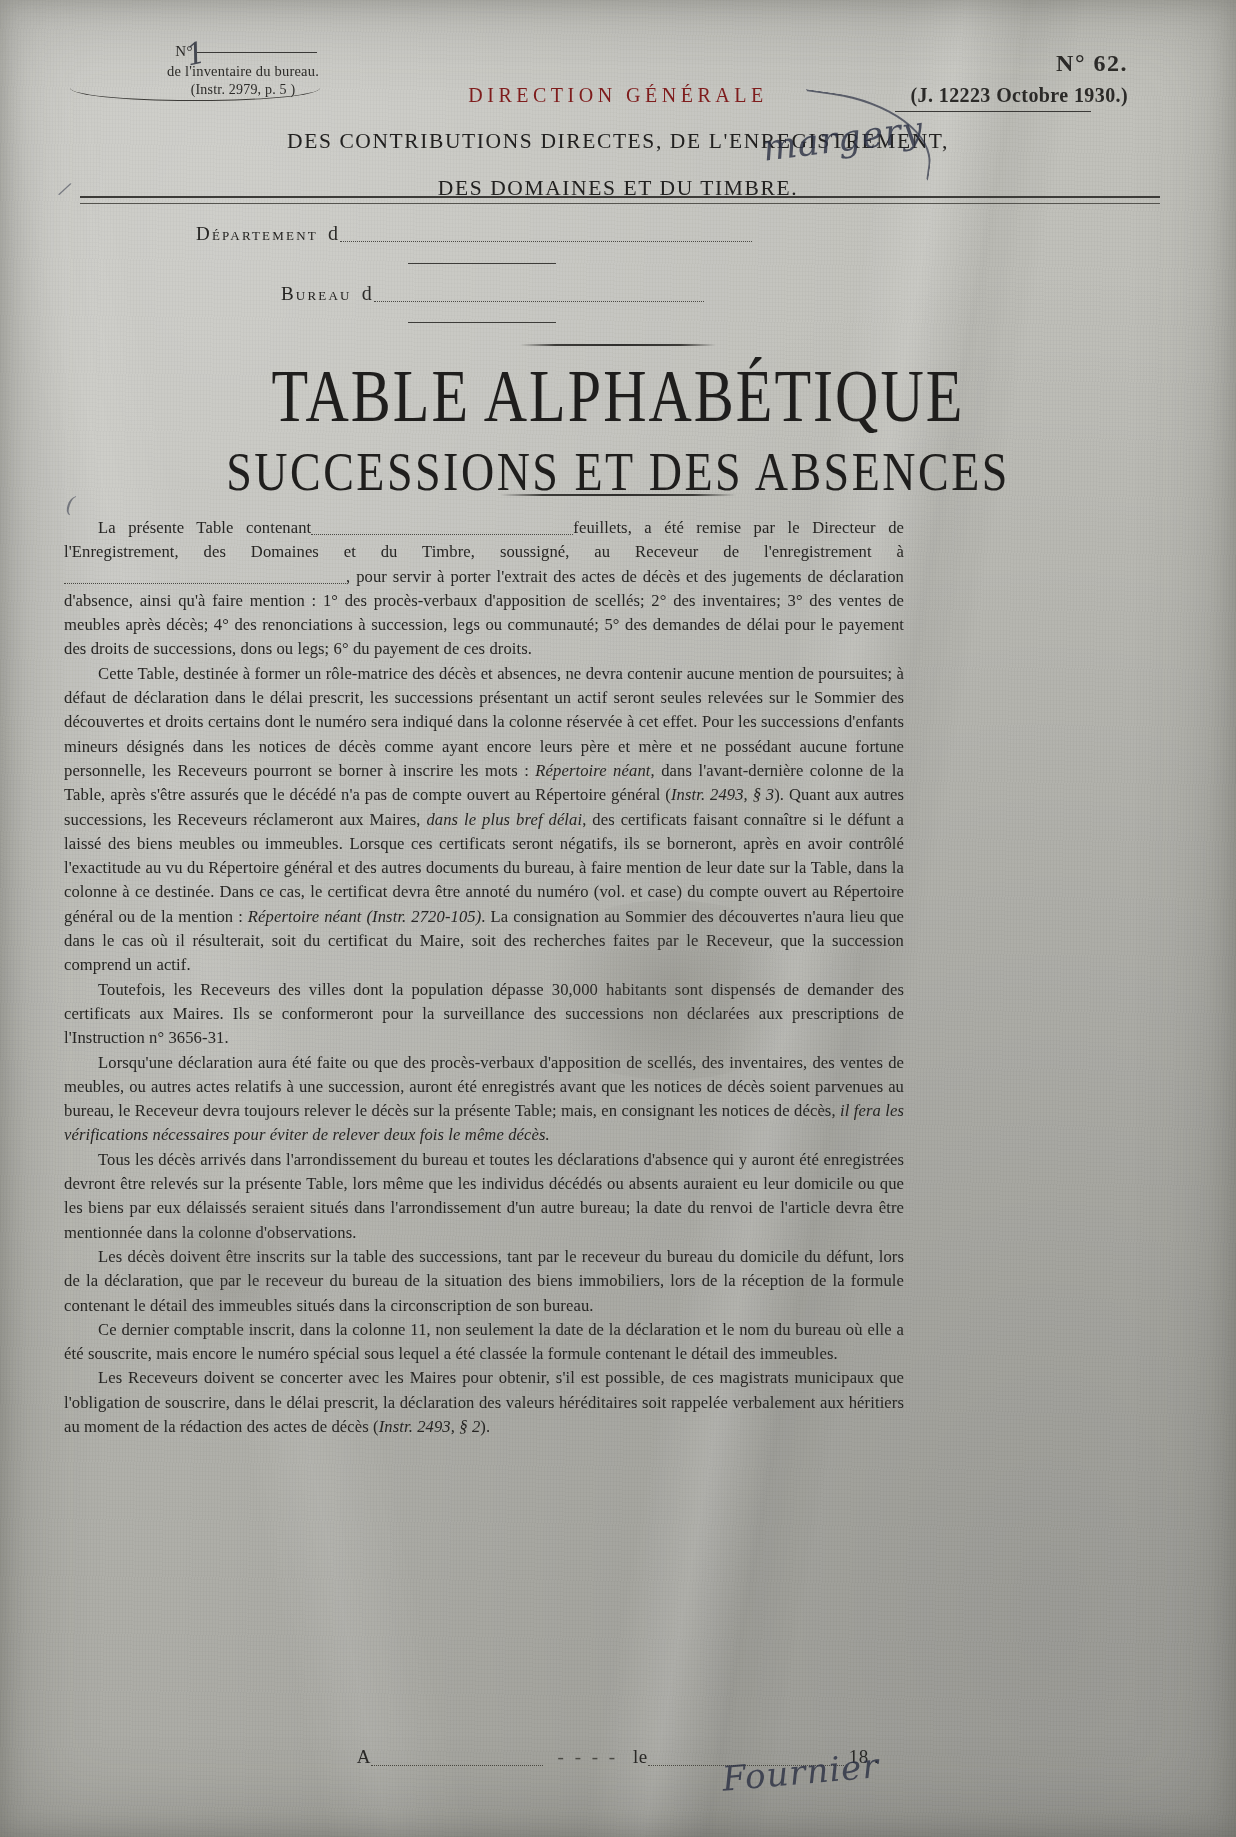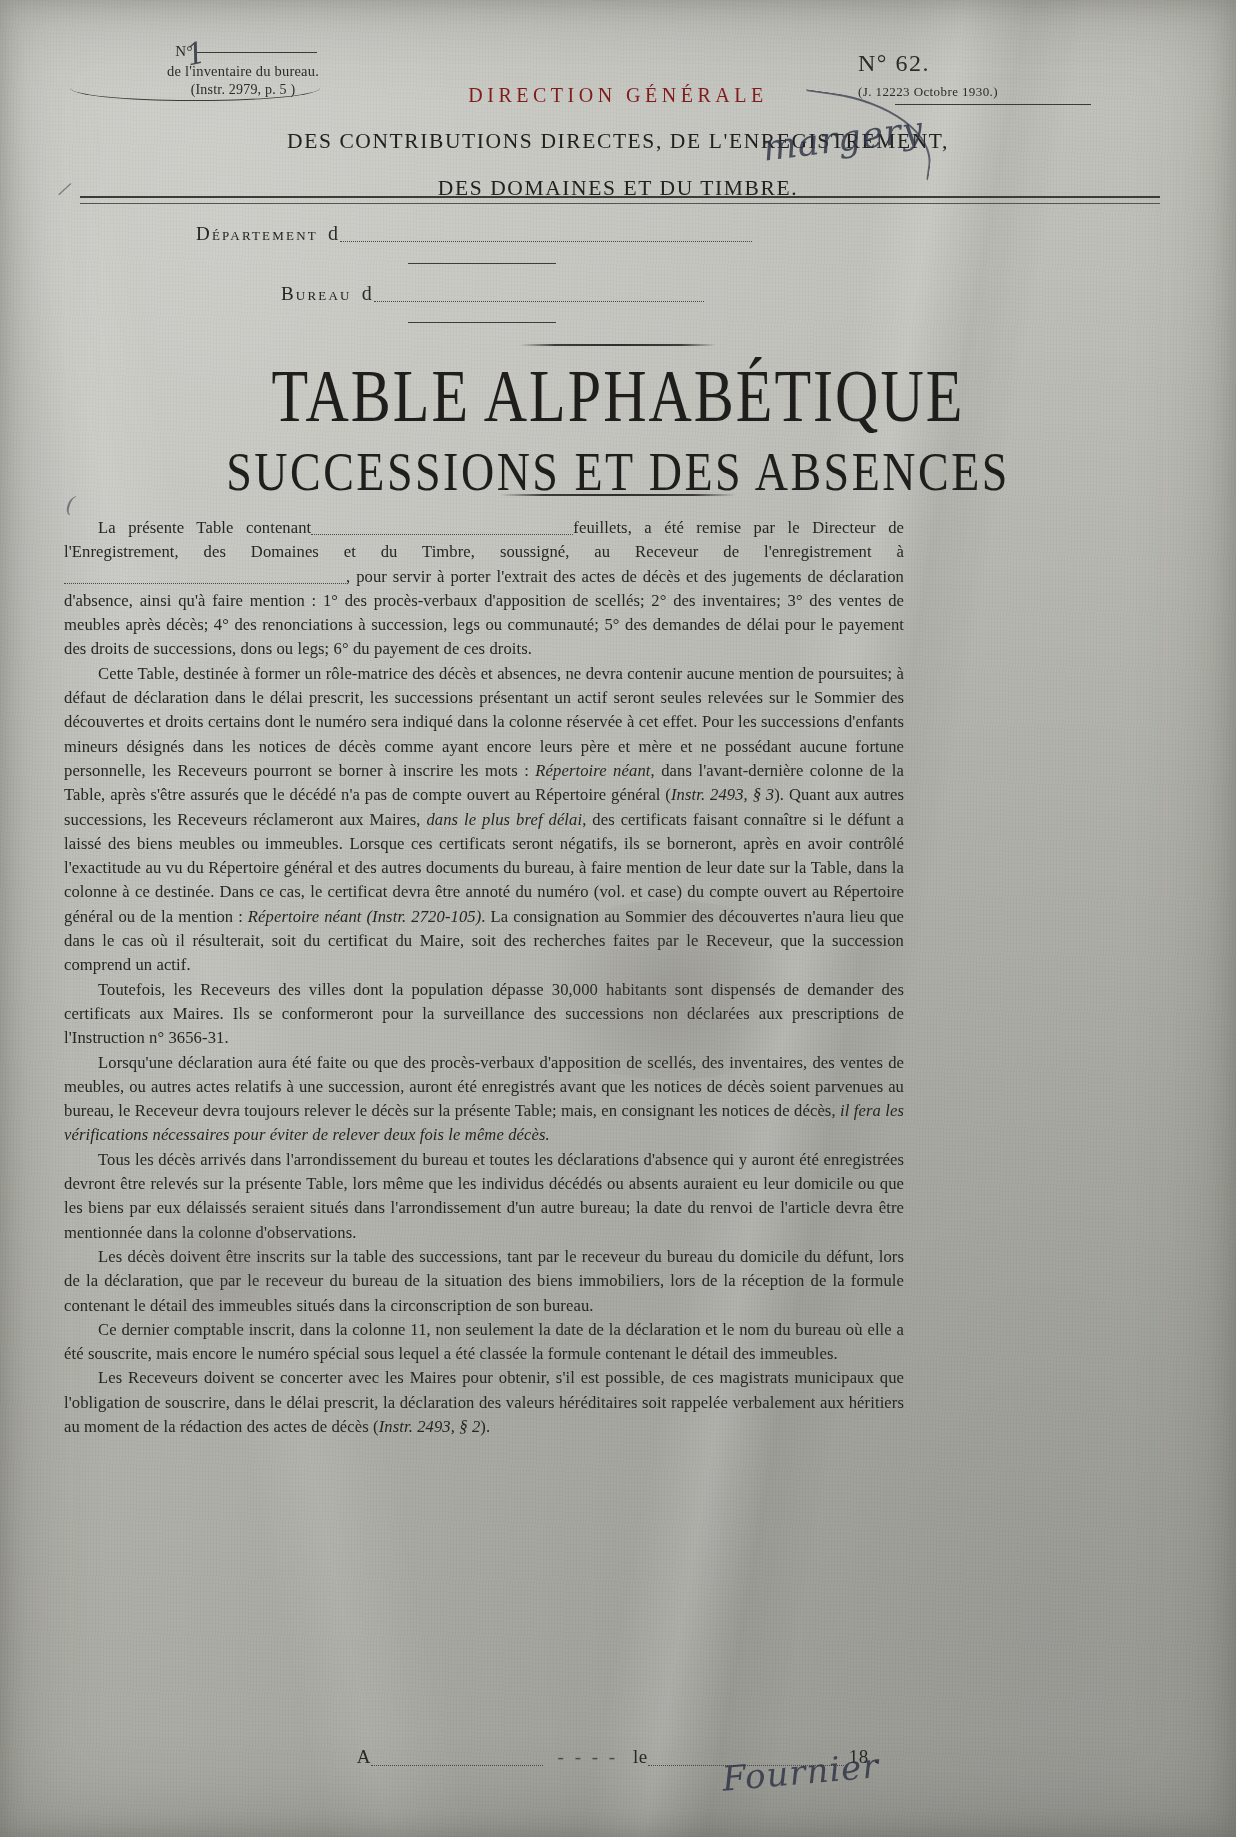--- a/index.html
+++ b/index.html
@@ -73,24 +73,24 @@
     font-size:20px; letter-spacing:4.5px; color:#7f1d1d;
   }
   .contrib{
     margin-top:22px; font-size:21.5px; letter-spacing:1.6px; color:#222120;
   }
   .domaines{
     margin-top:22px; font-size:21.5px; letter-spacing:1.6px; color:#222120;
   }
 
   .hdr-right{
-    position:absolute; right:108px; top:50px; text-align:left; width:270px;
+    position:absolute; right:108px; top:50px; text-align:right; width:270px;font-weight:bold;
   }
   .hdr-right .num{ font-size:24px; letter-spacing:1.5px; }
-  .hdr-right .jref{ font-size:13px; letter-spacing:.4px; margin-top:7px; }
+  .hdr-right .jref{ font-size:20px; letter-spacing:.4px; margin-top:7px; }
   .hdr-right .rule{ margin:4px auto 0; width:196px; border-bottom:1.5px solid #3a3937; }
 
   
   .hand{
     position:absolute; font-family:"DejaVu Serif", serif; font-style:italic;
     color:#2e3346; opacity:.82; pointer-events:none;
   }
   .hand-sig1{ left:762px; top:118px; font-size:36px; transform:rotate(-7deg); letter-spacing:1px; }
   .hand-sig2{ left:722px; top:1752px; font-size:34px; transform:rotate(-5deg); letter-spacing:1px; }
   .hand-swoop{

